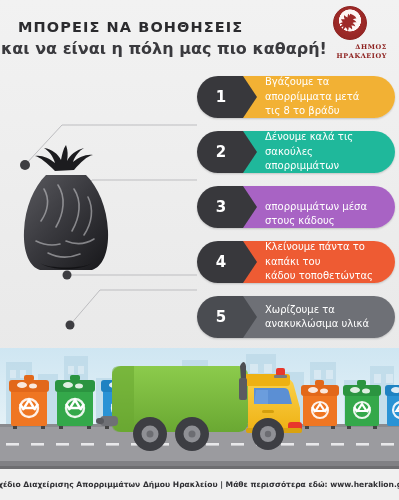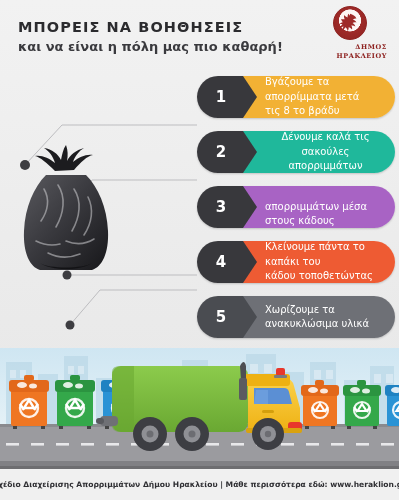--- a/index.html
+++ b/index.html
@@ -28,22 +28,22 @@
     position: absolute;
     left: 18px; top: 19px;
     font-size: 14.5px;
     font-weight: 700;
     letter-spacing: 1.1px;
     color: #2b2b2e;
     white-space: nowrap;
   }
   .headline-2 {
     position: absolute;
-    left: 18px; top: 39px;
-    font-size: 13px;
+    left: 1px; top: 39px;
+    font-size: 16px;
     font-weight: 700;
     color: #3a3a3e;
     white-space: nowrap;
   }
 
   
   .logo {
     position: absolute;
     right: 12px; top: 6px;
     width: 74px; height: 56px;
@@ -250,21 +250,21 @@
           <span>Βγάζουμε τα απορρίμματα μετά</span><br>
           <span>τις 8 το βράδυ</span>
         </div>
       </div>
     </div>
 
     <div class="step">
       <div class="step-badge" style="background: rgb(56, 56, 60); --badge: #38383c;">
         <span class="num">2</span>
       </div>
-      <div class="step-body" style="background: rgb(31, 184, 155); text-align: center;">
+      <div class="step-body" style="background: rgb(31, 184, 155);">
         <div class="step-text">
           <span>Δένουμε καλά τις σακούλες</span><br>
           <span>απορριμμάτων</span>
         </div>
       </div>
     </div>
 
     <div class="step">
       <div class="step-badge" style="background: rgb(56, 56, 60); --badge: #38383c;">
         <span class="num">3</span>

